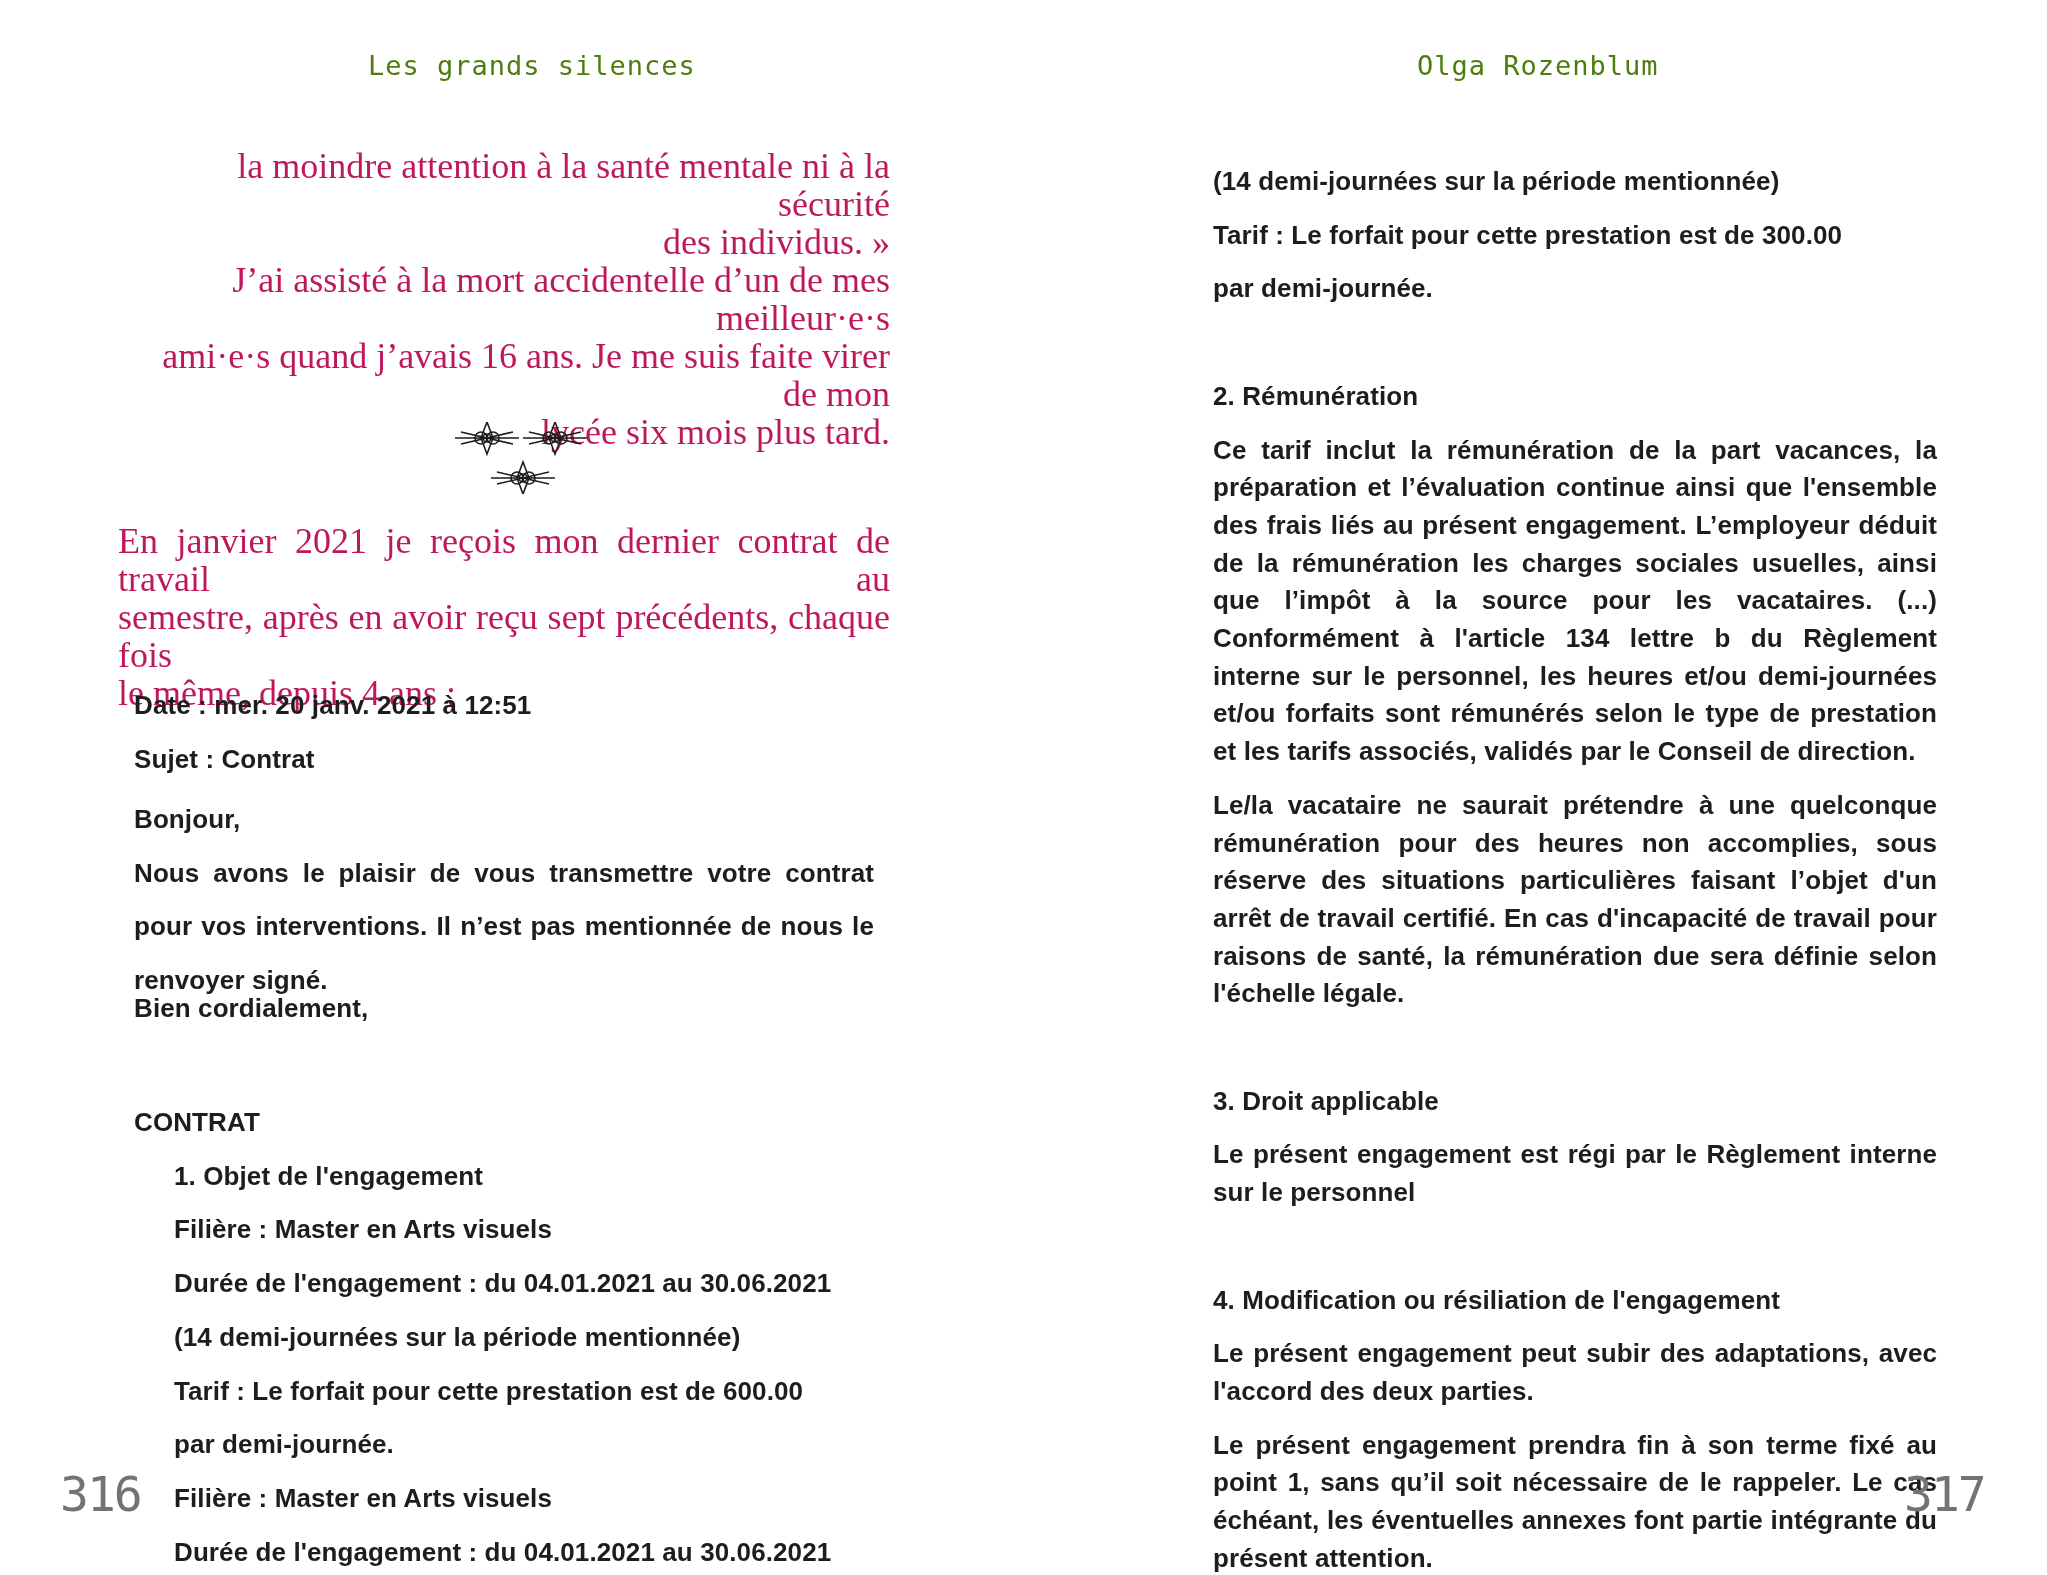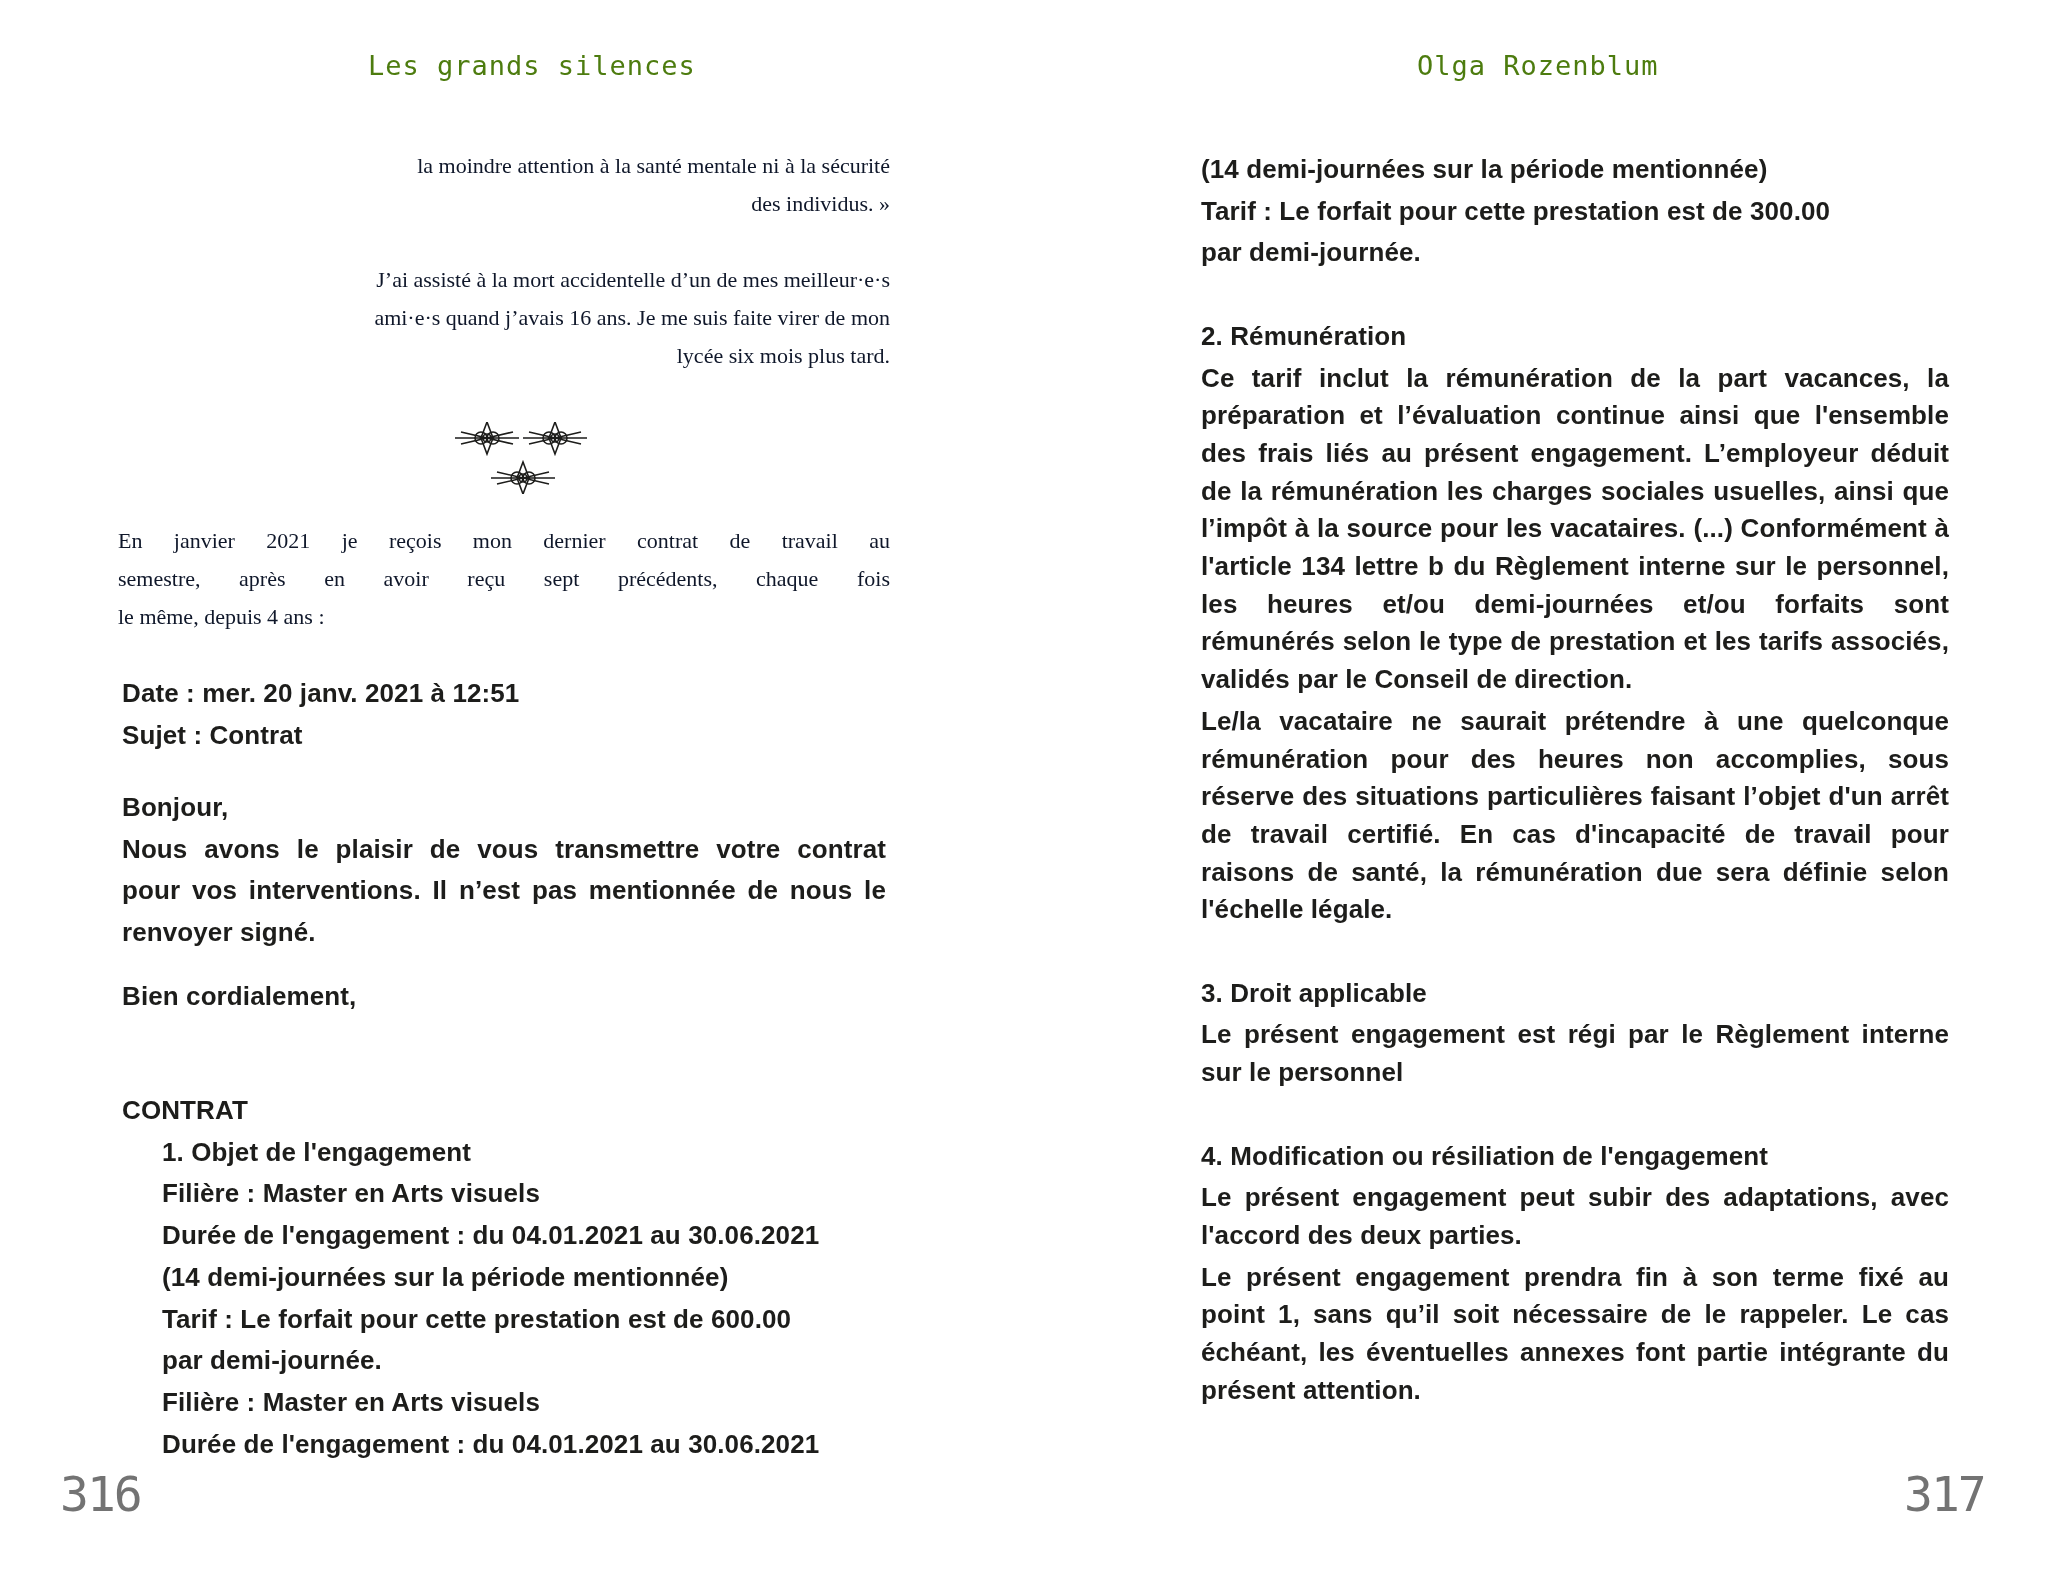--- a/index.html
+++ b/index.html
@@ -18,35 +18,35 @@
 
   .folio {
     position: absolute; top: 1466px; font-family: "DejaVu Sans Mono", monospace;
     font-size: 48px; color: #737373; letter-spacing: -2px;
   }
   .left .folio { left: 60px; }
   .right .folio { left: 880px; }
 
   .serif {
     font-family: "Liberation Serif", "DejaVu Serif", serif;
-    font-size: 22px; line-height: 38px; color: #0f172a;
+    font-size: 36px; line-height: 38px; color: #be185d;
   }
   .serif p { margin: 0; }
   .s-block-1 { position: absolute; left: 150px; top: 147px; width: 740px; text-align: right; }
   .s-block-2 { position: absolute; left: 150px; top: 261px; width: 740px; text-align: right; }
   .s-block-3 { position: absolute; left: 118px; top: 522px; width: 772px; text-align: justify; }
 
   .ornament { position: absolute; left: 455px; top: 422px; width: 140px; height: 72px; }
 
   .sans {
     font-family: "Liberation Sans", "DejaVu Sans", sans-serif;
     font-size: 26px; line-height: 37.7px; color: #1d1d1b; font-weight: bold;
     letter-spacing: 0.1px;
   }
-  .sans p { margin: 4px; }
+  .sans p { margin: 16px; }
   .email-meta { position: absolute; left: 118px; top: 671px; width: 772px; }
   .email-body { position: absolute; left: 118px; top: 785px; width: 772px; }
   .email-body .justify { text-align: justify; text-align-last: left; }
   .sign { position: absolute; left: 118px; top: 974px; width: 772px; }
   .contract { position: absolute; left: 118px; top: 1088px; width: 800px; }
   .contract .indent { padding-left: 40px; }
 
   .r-block { position: absolute; left: 173px; top: 147px; width: 756px; }
   .r-block .justify { text-align: justify; }
   .r-block .gap { height: 37.7px; }

